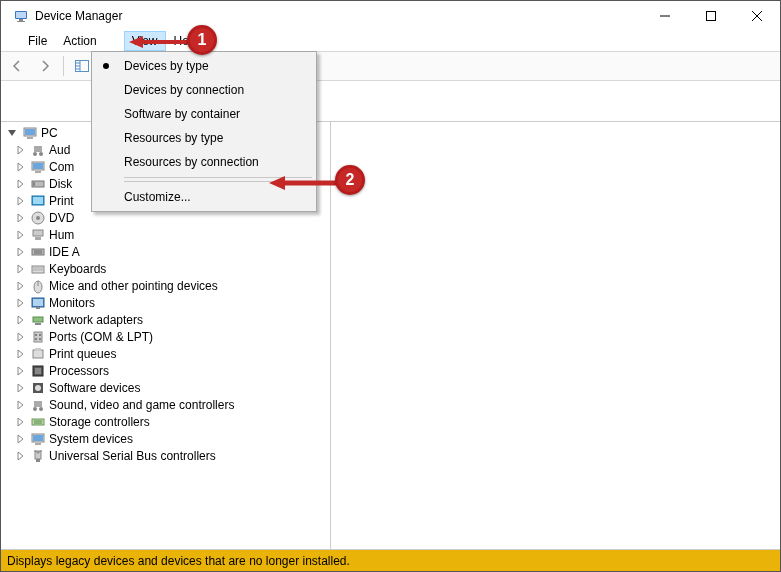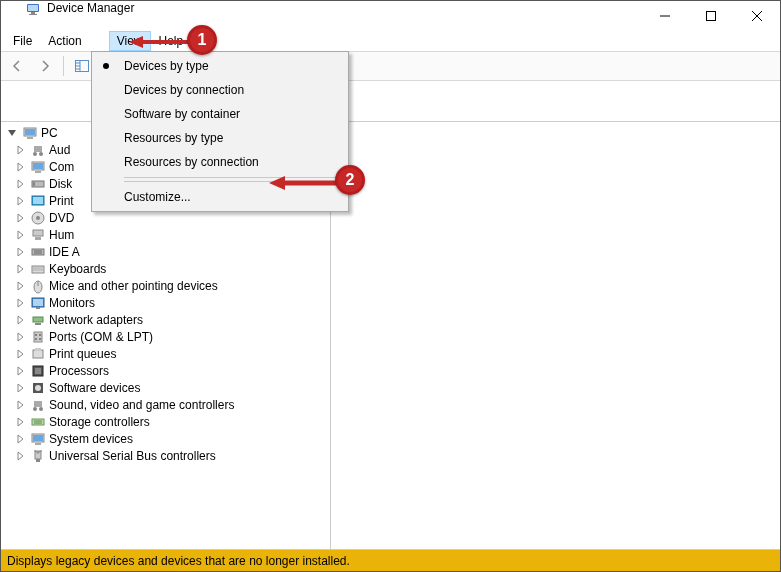--- a/index.html
+++ b/index.html
@@ -17,42 +17,42 @@
     border: 1px solid #555;
     display: flex;
     flex-direction: column;
     position: relative;
     background: #fff;
   }
   
   .titlebar {
     height: 30px;
     display: flex;
-    align-items: flex-start;
-    padding-left: 24px;
+    align-items: center;
+    padding-left: 12px;
     background: #fff;
   }
   .titlebar .app-icon {
     width: 16px; height: 16px;
     margin-right: 6px;
   }
   .titlebar .title { flex: 1; }
   .titlebar .win-controls { display: flex; }
   .titlebar .win-btn {
     width: 46px; height: 30px;
     display: flex; align-items: center; justify-content: center;
     cursor: pointer;
   }
 
   
   .menubar {
     height: 20px;
     display: flex;
     align-items: stretch;
-    padding-left: 4px;
+    padding-left: 19px;
     background: #fff;
   }
   .menubar .menu-item {
     padding: 2px 8px;
     display: flex; align-items: center;
     cursor: pointer;
   }
   .menubar .menu-item.active {
     background: #cce8ff;
     border: 1px solid #99d1ff;
@@ -115,21 +115,21 @@
     display: inline-flex; align-items: center; justify-content: center;
   }
   .tree .node-label { cursor: default; }
   .tree .children { padding-left: 8px; }
 
   
   .dropdown {
     position: absolute;
     top: 50px;
     left: 90px;
-    width: 258px;
+    width: 226px;
     background: #f2f2f2;
     border: 1px solid #a8a8a8;
     box-shadow: 3px 3px 3px rgba(0,0,0,.25);
     z-index: 100;
     padding: 2px;
   }
   .dropdown .dd-item {
     height: 24px;
     display: flex; align-items: center;
     padding-left: 30px;

